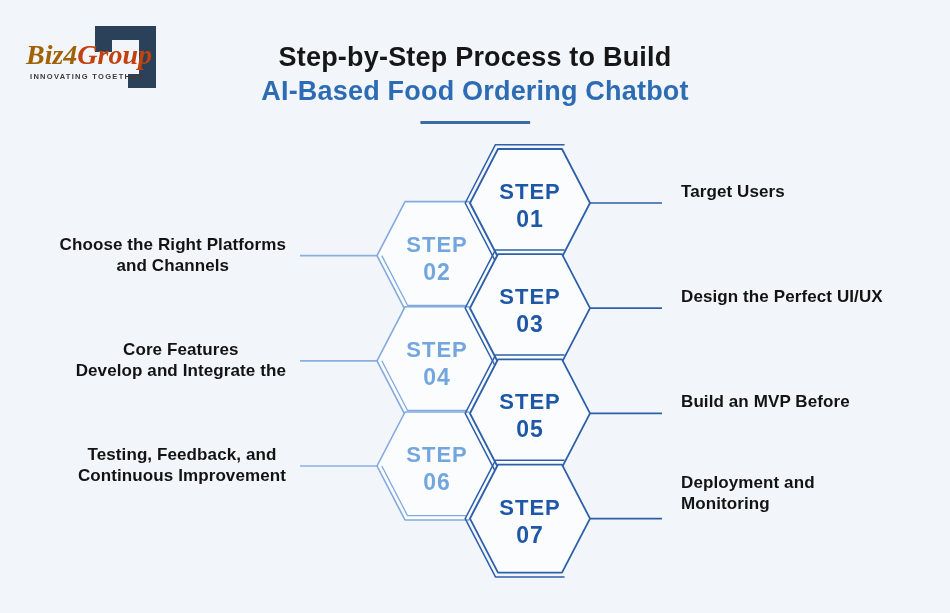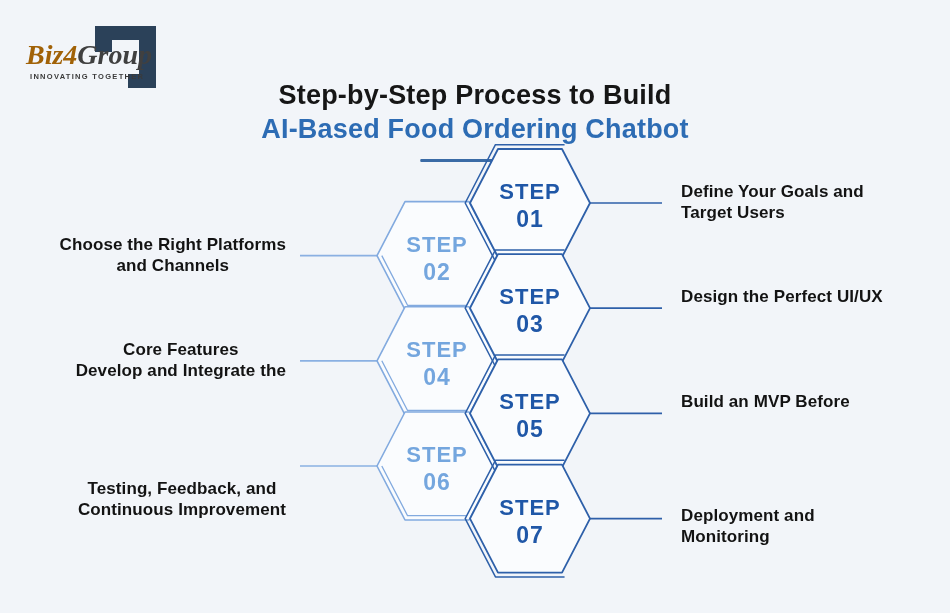--- a/index.html
+++ b/index.html
@@ -10,28 +10,28 @@
   }
   
   .logo{position:absolute; left:0; top:0; width:200px; height:100px;}
   .logo .bracket{position:absolute; left:95px; top:26px;}
   .logo .brand{
     position:absolute; left:26px; top:40px; white-space:nowrap;
     font-family:"Liberation Serif", serif; font-style:italic; font-weight:700;
     font-size:28px; line-height:30px; letter-spacing:0px;
   }
   .logo .brand .b-blue{color:#a16207;}
-  .logo .brand .b-dark{color:#404040;}
+  .logo .brand .b-dark{color:#c2410c;}
   .logo .tagline{
     position:absolute; left:30px; top:72px;
     font-size:7.5px; font-weight:700; letter-spacing:1.3px; color:#3a3a3a;
     white-space:nowrap;
   }
   
-  .title{position:absolute; left:475px; top:42px; transform:translateX(-50%); text-align:center; white-space:nowrap;margin-top:38px;}
+  .title{position:absolute; left:475px; top:42px; transform:translateX(-50%); text-align:center; white-space:nowrap;}
   .title .t1{font-size:27px; font-weight:700; color:#161616; letter-spacing:0.2px;}
   .title .t2{font-size:27px; font-weight:700; color:#2d6cb4; margin-top:3px; letter-spacing:0.2px;}
   .title .t-underline{width:110px; height:3px; background:#3a6ba6; margin:14px auto 0 auto; border-radius:1px;}
   
   #diagram{position:absolute; left:0; top:0;}
   .step-label{
     position:absolute; font-size:17px; font-weight:700; line-height:21px;
     color:#131313; white-space:nowrap; letter-spacing:0.1px;
   }
   .step-label.side-left{text-align:center;}
@@ -96,33 +96,32 @@
 
   <div id="labels">
       <div class="step-label side-left" style="top: 233.6px; right: 664px;">
         <div>Choose the Right Platforms</div>
         <div>and Channels</div>
       </div>
       <div class="step-label side-left" style="top: 338.8px; right: 664px;">
         <div>Core Features</div>
         <div>Develop and Integrate the</div>
       </div>
-      <div class="step-label side-left" style="top: 444px; right: 664px; margin-top: 34px;">
+      <div class="step-label side-left" style="top: 444px; right: 664px;">
         <div>Testing, Feedback, and</div>
         <div>Continuous Improvement</div>
       </div>
       <div class="step-label side-right" style="top: 181px; left: 681px;">
-        <div>Define Your Goals and</div>
         <div>Target Users</div>
       </div>
       <div class="step-label side-right" style="top: 286.2px; left: 681px;">
         <div>Design the Perfect UI/UX</div>
       </div>
       <div class="step-label side-right" style="top: 391.4px; left: 681px;">
         <div>Build an MVP Before</div>
       </div>
-      <div class="step-label side-right" style="top: 505px; left: 681px;">
+      <div class="step-label side-right" style="top: 472px; left: 681px;">
         <div>Deployment and</div>
         <div>Monitoring</div>
       </div>
     </div>
 
 </div>
 
 </body></html>

